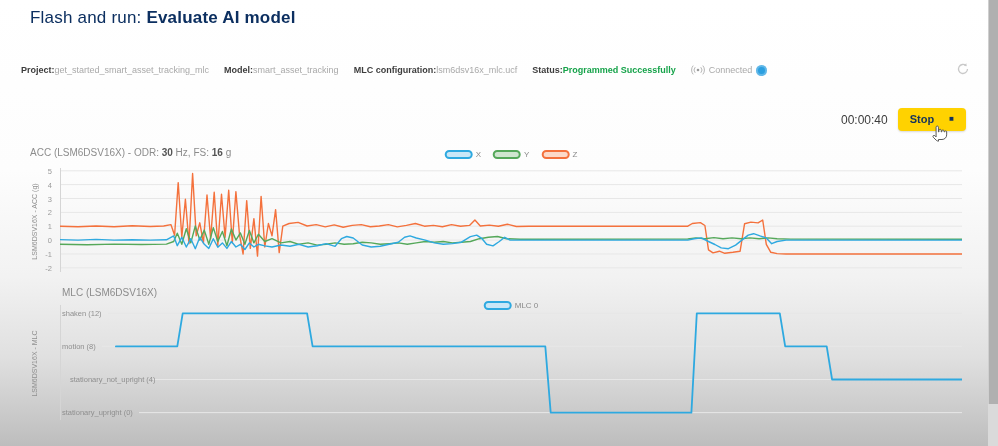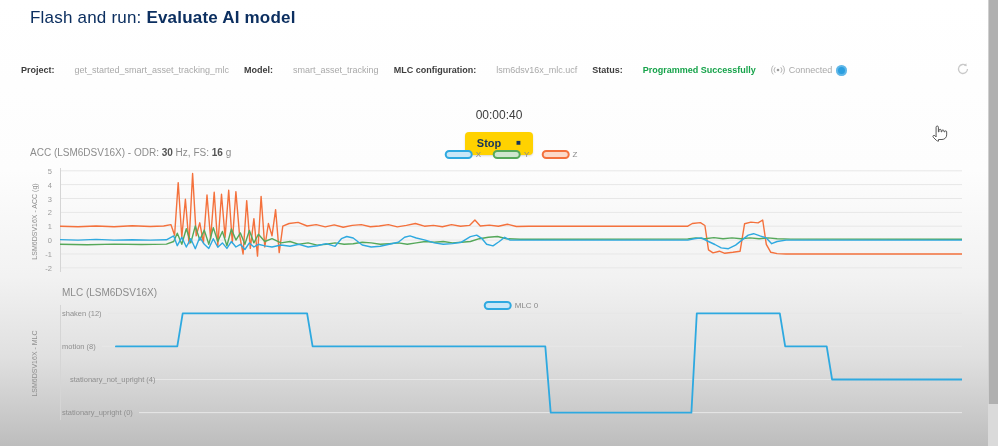--- a/index.html
+++ b/index.html
@@ -11,30 +11,30 @@
     color:#333;
   }
   .abs { position:absolute; }
 
   
   .page-title { left:14px; top:8px; font-size:17px; color:#0c2f60; letter-spacing:.2px;margin-left:16px; }
   .page-title b { font-weight:bold; }
 
   
   .info-bar { left:21px; top:64px; display:flex; align-items:center; gap:15px; font-size:9px; white-space:nowrap; }
-  .info-item { display:flex; align-items:center; gap:20px; }
+  .info-item { display:flex; align-items:center; gap:0; }
   .info-label { font-weight:bold; color:#3c3c3c; }
   .info-value { color:#a9a9a9; }
   .status-value { font-weight:bold; }
   .conn { display:flex; align-items:center; gap:4px; color:#a9a9a9; }
   .conn-dot { width:11px; height:11px; border-radius:50%; background:#2b9fe0; box-shadow:inset 0 0 0 2px rgba(255,255,255,.25); cursor:pointer; }
   .refresh { left:956px; top:62px; color:#c9c9c9; cursor:pointer; }
 
   
-  .run-row { left:16px; top:108px; width:966px; display:flex; justify-content:flex-end; align-items:center; gap:10px;flex-direction:column; }
+  .run-row { left:0; top:108px; width:966px; display:flex; justify-content:flex-end; align-items:center; gap:10px; }
   .timer { font-size:12px; color:#3c3c3c; }
   .stop-btn { background:#ffd200; color:#14335c; font-weight:bold; font-size:11px; border:none; border-radius:4px;
               padding:5px 12px 6px 12px; display:flex; align-items:center; gap:15px; cursor:pointer; box-shadow:0 1px 2px rgba(0,0,0,.15); }
   .stop-square { font-size:8px; line-height:1; }
   .cursor-svg { left:931px; top:121px; pointer-events:none; }
 
   
   .chart-title { font-size:10px; color:#8c8c8c; }
   .chart-title b { color:#555; }
   .legend { display:flex; align-items:center; gap:12px; left:511px; transform:translateX(-50%); }

